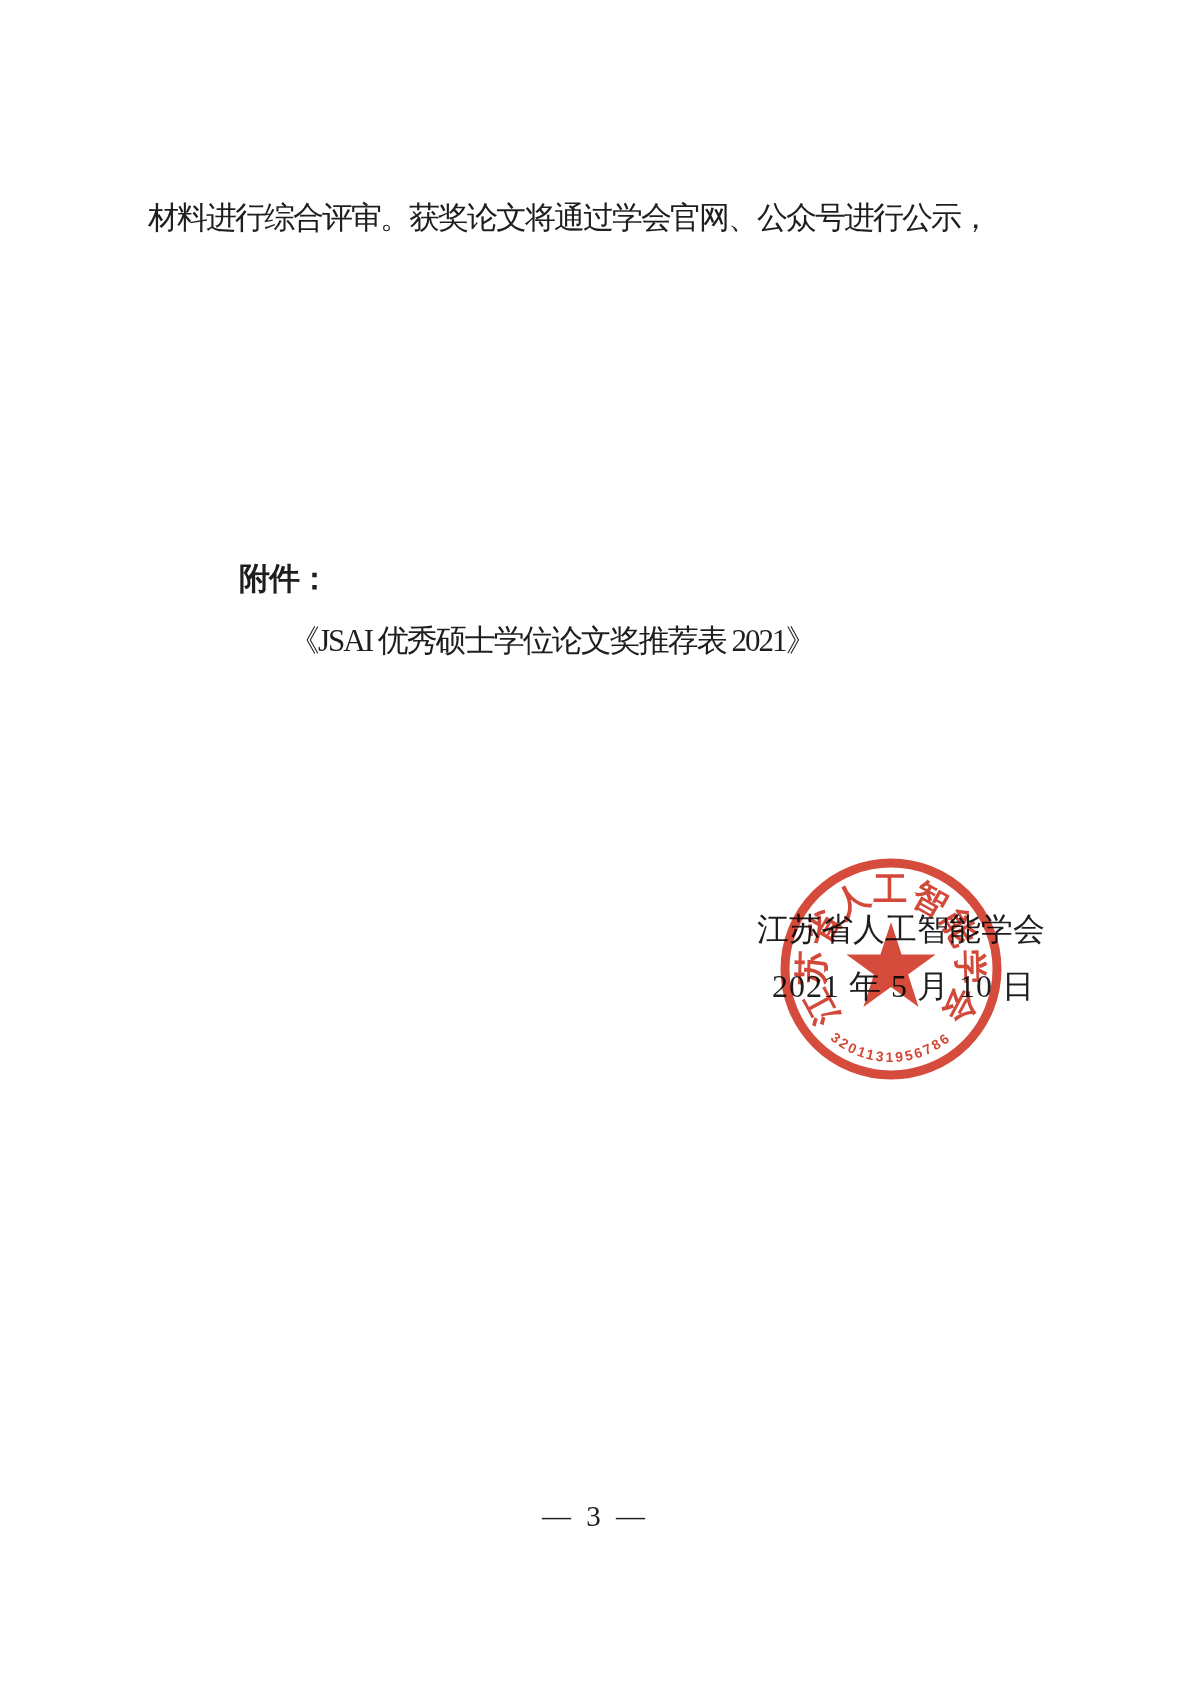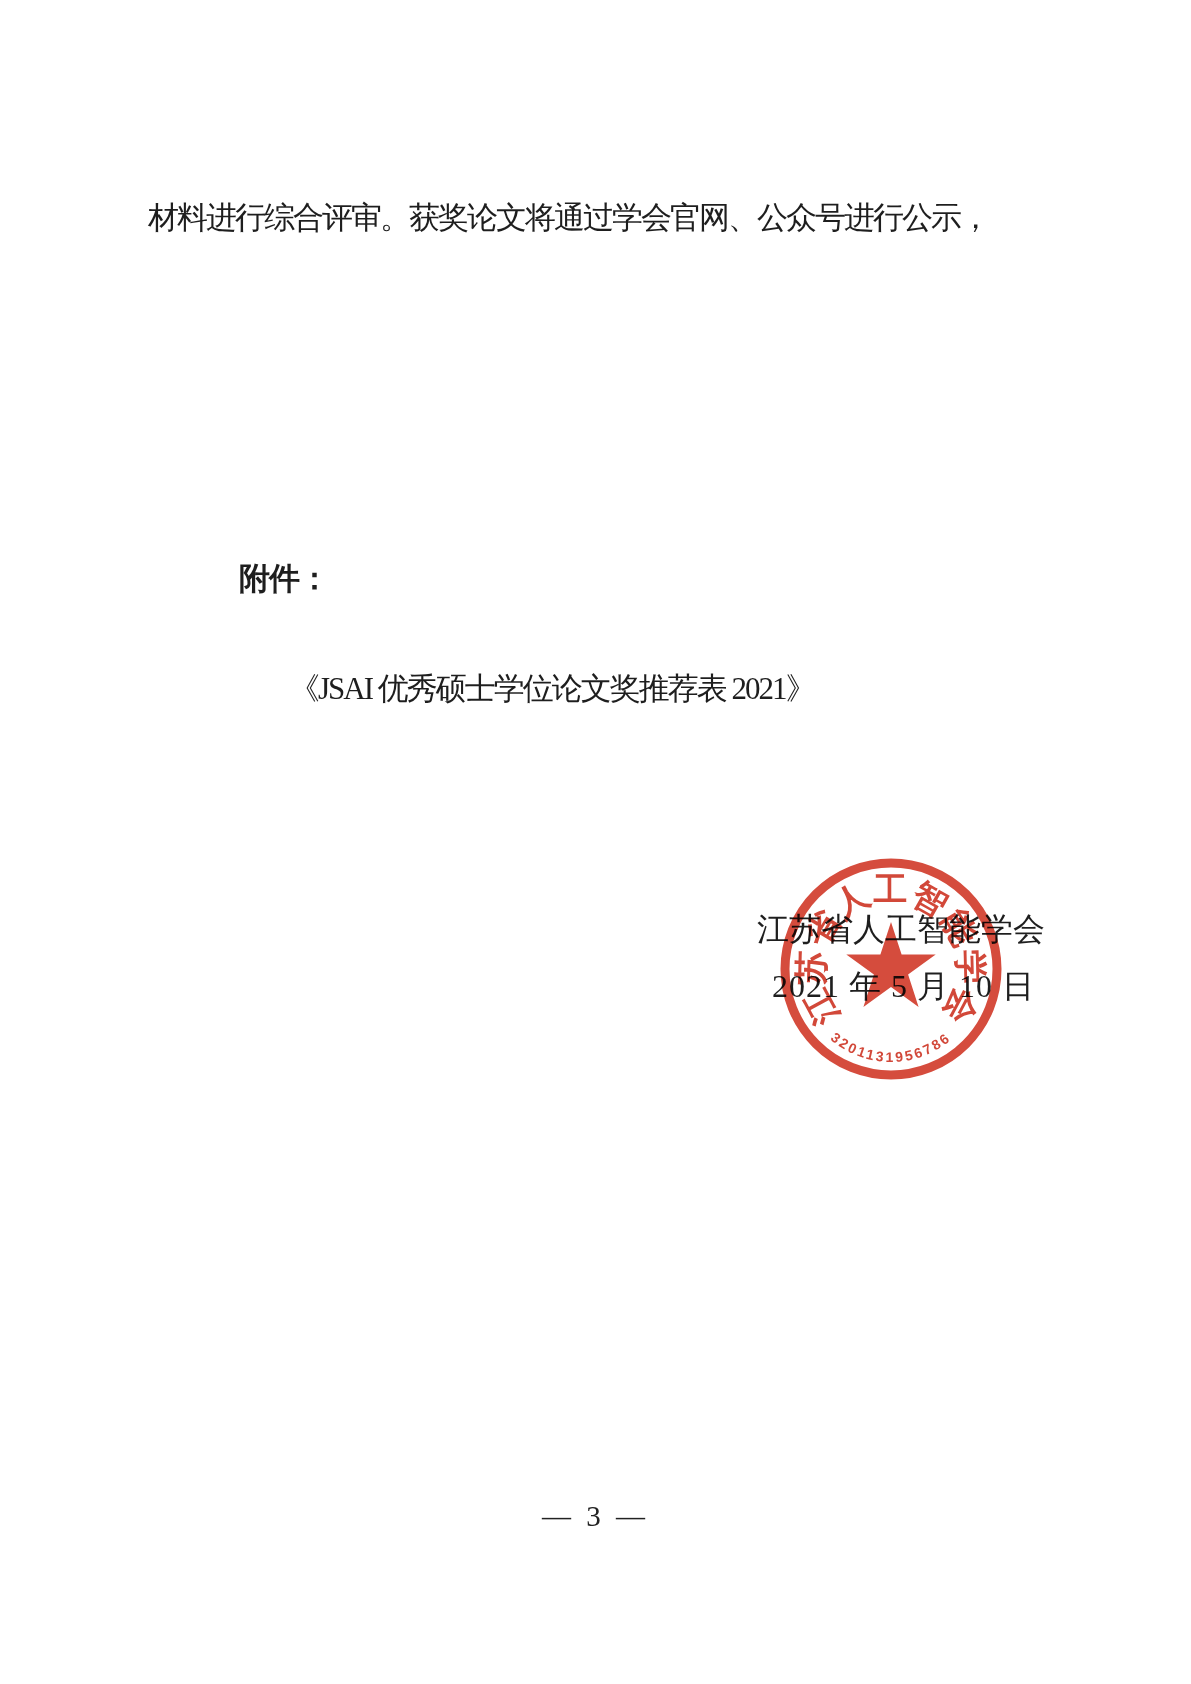--- a/index.html
+++ b/index.html
@@ -74,21 +74,21 @@
 </style>
 </head>
 <body>
 
 <div class="page">
 
   <div class="txtline body-text" style="left:148px; top:199px;">材料进行综合评审。获奖论文将通过学会官网、公众号进行公示，</div>
 
 
   <div class="txtline attach-label" style="left:215px; top:560px;margin-left:24px;">附件：</div>
-  <div class="txtline attach-item" style="left:289px; top:622px;margin-top:48px;">《JSAI 优秀硕士学位论文奖推荐表 2021》</div>
+  <div class="txtline attach-item" style="left:289px; top:622px;">《JSAI 优秀硕士学位论文奖推荐表 2021》</div>
 
   <div class="txtline sig-org" style="left:757px; top:910px;">江苏省人工智能学会</div>
   <div class="txtline sig-date" style="left:772px; top:967px;">2021 年 5 月 10 日</div>
 
   <div class="stamp">
     <svg viewBox="0 0 240 240" width="240" height="240" xmlns="http://www.w3.org/2000/svg">
       <defs>
         <path id="ringPath" d="M 71.9 168.1 A 68 68 0 1 1 168.1 168.1" fill="none"></path>
         <path id="serialPath" d="M 48.8 179.8 A 93 93 0 0 0 191.2 179.8" fill="none"></path>
       </defs>

